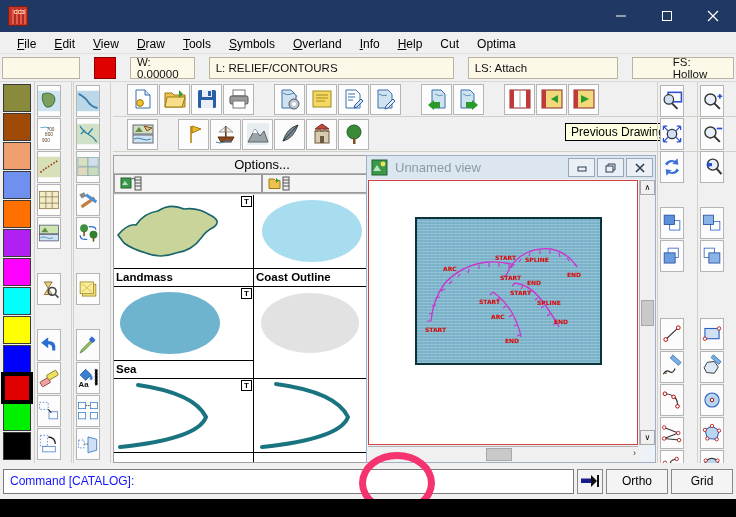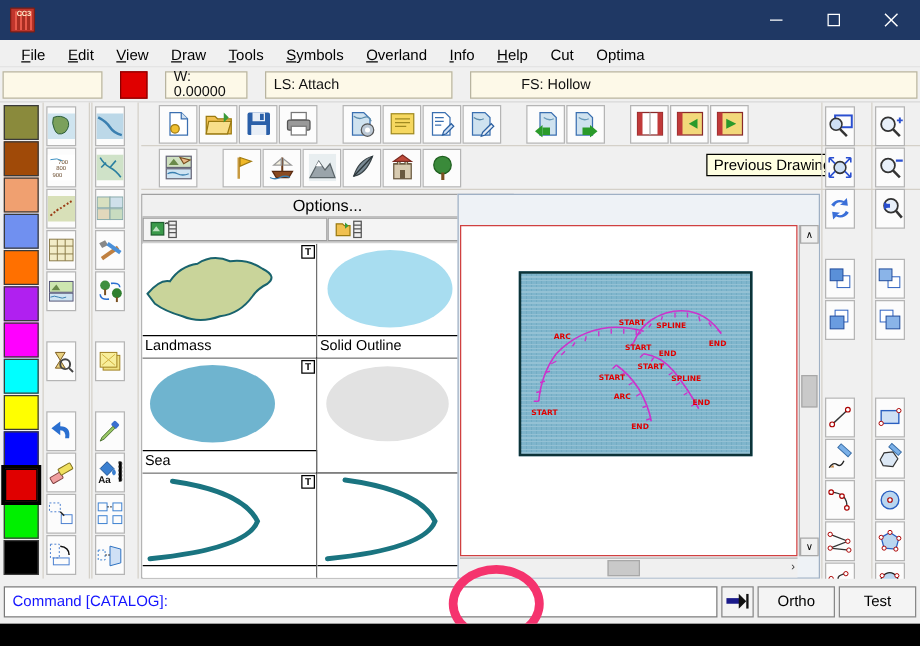--- a/index.html
+++ b/index.html
@@ -82,21 +82,21 @@
      font-size:13px; background:#f0f0f0; border-bottom:1px solid #b0b0b0; }
   .cat-btnrow { height:20px; display:flex; border-bottom:1px solid #b0b0b0; }
   .cat-btn { flex:1; border:1px solid #9a9a9a; background:#f4f4f4; margin:0;
      display:flex; align-items:center; padding-left:5px; }
   .cat-grid { position:absolute; left:0; top:39px; right:16px; bottom:0; overflow:hidden;
      background:#fff; }
   .cat-cell { float:left; width:50%; height:92px; border:1px solid #000; border-top:none; border-left:none;
      background:#fff; position:relative; }
   .cat-thumb { height:73px; position:relative; overflow:hidden; background:#fff; }
   .cat-name { height:18px; border-top:1px solid #000; font-size:11.5px; padding-left:2px;
-     line-height:17px; color:#000; background:#fff; overflow:hidden; white-space:nowrap;}
+     line-height:17px; color:#000; background:#fff; overflow:hidden; white-space:nowrap;font-weight:bold;}
   .tmark { position:absolute; right:1px; top:1px; width:11px; height:11px; border:1px solid #000;
      background:#fff; font-size:8px; line-height:10px; text-align:center; font-weight:bold;}
   .cat-scroll { position:absolute; right:0; top:39px; width:16px; bottom:0; background:#f0f0f0;
      border-left:1px solid #b0b0b0; }
   .sc-arrow { height:15px; display:flex; align-items:center; justify-content:center;
      background:#f0f0f0; border:1px solid #a8a8a8; font-size:8px; }
   .sc-thumb { position:absolute; top:17px; left:1px; right:1px; height:30px; background:#c9c9c9;
      border:1px solid #a8a8a8;}
   .sc-bot { position:absolute; bottom:0; left:0; right:0; }
 
@@ -182,20 +182,21 @@
     <div class="menu-item"><u>I</u>nfo</div>
     <div class="menu-item"><u>H</u>elp</div>
     <div class="menu-item">Cut</div>
     <div class="menu-item">Optima</div>
   </div>
 
   <div class="statusstrip">
     <div class="ss-box ss-blank"></div>
     <div class="ss-box ss-color"></div>
     <div class="ss-box ss-w">W: 0.00000</div>
+    <div class="ss-box ss-l">L: RELIEF/CONTOURS</div>
     <div class="ss-box ss-ls">LS: Attach</div>
     <div class="ss-box ss-fs">FS: Hollow</div>
   </div>
 
   <div class="main">
 
     <div class="colorbar">
       <div class="sw" style="background:#8a8a3c"></div>
       <div class="sw" style="background:#a04a08"></div>
       <div class="sw" style="background:#f0a070"></div>
@@ -556,21 +557,21 @@
           <div class="cat-name">Landmass</div>
         </div>
 
         <div class="cat-cell">
           <div class="cat-thumb">
             <svg width="116" height="73" viewBox="0 0 116 73">
                 <ellipse cx="58" cy="36" rx="50" ry="31" fill="#a8ddf0"></ellipse>
               </svg>
             <div class="tmark">T</div>
           </div>
-          <div class="cat-name">Solid Outline</div>
+          <div class="cat-name">Coast Outline</div>
         </div>
 
         <div class="cat-cell">
           <div class="cat-thumb">
             <svg width="116" height="73" viewBox="0 0 116 73">
                 <ellipse cx="56" cy="36" rx="50" ry="31" fill="#6fb4cf"></ellipse>
               </svg>
             <div class="tmark">T</div>
           </div>
           <div class="cat-name">Sea</div>
@@ -609,20 +610,48 @@
       <div class="cat-scroll">
         <div class="sc-arrow">∧</div>
         <div class="sc-thumb"></div>
         <div class="sc-bot">
           <div class="sc-arrow">∨</div>
         </div>
       </div>
     </div>
 
     <div class="viewwin">
+      <div class="vw-title">
+        <div class="vw-icon">
+          <svg width="17" height="17" viewBox="0 0 17 17">
+              <rect x="1" y="1" width="15" height="15" fill="#3a9a4a" stroke="#1f5f2f"></rect>
+              <path d="M2 12 l4 -6 4 6z" fill="#bce0c0"></path>
+              <circle cx="12" cy="5" r="2.4" fill="#f0e060"></circle>
+            </svg>
+        </div>
+        <div class="vw-name">Unnamed view</div>
+        <div class="vw-btns">
+          <div class="vw-b">
+            <svg width="12" height="10" viewBox="0 0 12 10">
+                <rect x="2" y="4" width="8" height="4" fill="none" stroke="#2a3c52"></rect>
+              </svg>
+          </div>
+          <div class="vw-b">
+            <svg width="12" height="10" viewBox="0 0 12 10">
+                <rect x="1" y="3" width="7" height="6" fill="none" stroke="#2a3c52"></rect>
+                <path d="M3 3 V1 H10 V7 H8" fill="none" stroke="#2a3c52"></path>
+              </svg>
+          </div>
+          <div class="vw-b">
+            <svg width="12" height="10" viewBox="0 0 12 10">
+                <path d="M2 1 L10 9 M10 1 L2 9" stroke="#2a3c52" stroke-width="1.6"></path>
+              </svg>
+          </div>
+        </div>
+      </div>
 
       <div class="canvaswrap">
         <div class="sea">
           <svg viewBox="0 0 187 148" width="187" height="148">
             <g fill="none" stroke="#cc33cc" stroke-width="1.3">
               <path d="M14 102 Q16 80 28 64 Q45 46 70 43 Q84 42 98 46"></path>
               <path d="M90 55 Q94 44 104 37 Q118 28 134 30 Q150 33 160 48"></path>
               <path d="M98 64 Q112 66 122 78 Q134 93 142 108"></path>
               <path d="M76 73 Q86 80 94 92 Q102 106 104 118"></path>
             </g>
@@ -826,19 +855,19 @@
   <div class="cmdbar">
     <div class="cmdinput">Command [CATALOG]:</div>
     <div class="tabbtn">
       <svg width="18" height="12" viewBox="0 0 18 12">
           <rect x="0" y="3.5" width="11" height="4.5" fill="#1a1a8a"></rect>
           <path d="M10 0 L16 6 L10 12z" fill="#111"></path>
           <rect x="16" y="0" width="2" height="12" fill="#111"></rect>
         </svg>
     </div>
     <div class="modebtn">Ortho</div>
-    <div class="modebtn">Test</div>
+    <div class="modebtn">Grid</div>
   </div>
 
   <div class="pinkring"></div>
 </div>
 
 <div class="taskbar"></div>
 
 </body></html>

